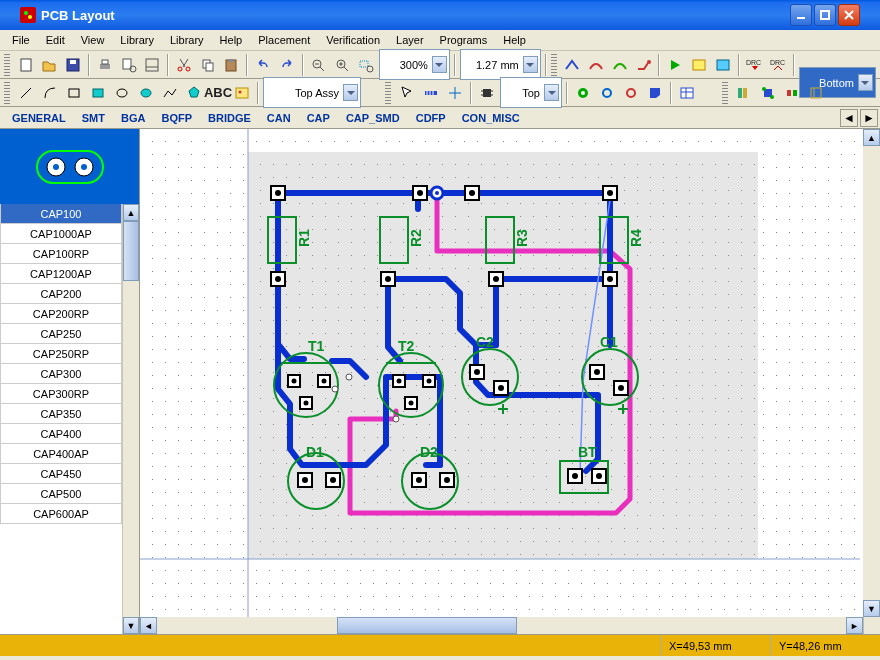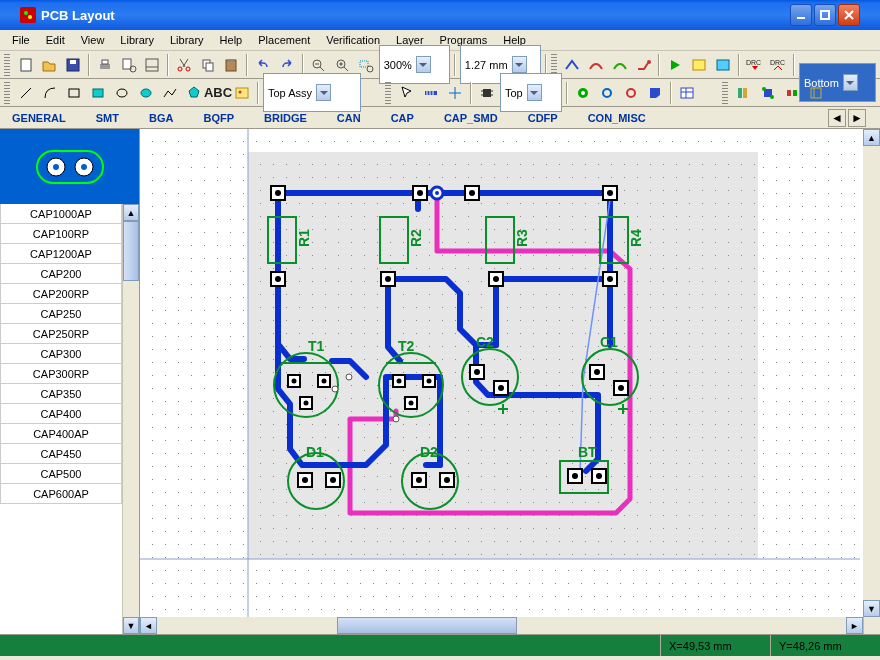--- a/index.html
+++ b/index.html
@@ -14,27 +14,27 @@
 
 
 .menubar { height: 21px; background: #ece9d8; display:flex; align-items:center; padding: 0 4px; border-bottom: 1px solid #c8c4b4; }
 .menubar .item { padding: 2px 8px; cursor: default; }
 
 
 .toolbar { height: 28px; background: #ece9d8; border-bottom: 1px solid #9c988c; display:flex; align-items:center; padding: 2px 4px; gap: 2px; }
 .tbtn { width: 22px; height: 22px; display:flex; align-items:center; justify-content:center; border: 1px solid transparent; }
 .tsep { width:2px; height:22px; border-left:1px solid #a09c8c; border-right:1px solid #fff; margin: 0 2px; }
 .tgrip { width:6px; height:22px; background: repeating-linear-gradient(to bottom, #888 0 1px, transparent 1px 3px); margin-right:3px; }
-.tcombobox { height: 39px; background:#fff; border:1px solid #7f9db9; display:flex; align-items:center; padding:0 2px 0 4px; font-size:11px; }
+.tcombobox { height: 31px; background:#fff; border:1px solid #7f9db9; display:flex; align-items:center; padding:0 2px 0 4px; font-size:11px;justify-content:flex-end; }
 .tcombobox .arrow { width:15px; height:17px; margin-left:4px; background:linear-gradient(#e5eefc,#b6cbea); border:1px solid #7f9db9; display:flex; align-items:center; justify-content:center; }
 .tcombobox .arrow::after { content:""; border-left:4px solid transparent; border-right:4px solid transparent; border-top:4px solid #4b6184; }
 .tcombobox.blue { background:#316ac5; color:#fff; border-color:#7f9db9;margin-top:36px; }
 
 
-.cattabs { height: 22px; background: #ece9d8; display:flex; align-items:center; padding: 0 14px 0 12px; border-bottom:1px solid #9c988c; gap: 30px; }
+.cattabs { height: 22px; background: #ece9d8; display:flex; align-items:center; padding: 0 2px 0 12px; border-bottom:1px solid #9c988c; gap: 16px; }
 .cattabs .tab { color: #0033a0; font-weight: bold; cursor: default; white-space:nowrap; }
 .cattabs .arrows { margin-left:auto; display:flex; gap:2px; }
 .cattabs .arrbtn { width:18px; height:18px; border:1px solid #9c988c; background:#ece9d8; display:flex; align-items:center; justify-content:center; font-size:12px; }
 
 
 .main { display:flex; height: 505px; }
 .sidebar { width: 140px; background:#fff; border-right:1px solid #9c988c; display:flex; flex-direction:column; }
 .preview { height: 75px; background:#0060d0; display:flex; align-items:center; justify-content:center; }
 .complist { flex:1; overflow:hidden; display:flex; }
 .complist .items { flex:1; }
@@ -48,21 +48,21 @@
 .canvas { flex:1; position:relative; overflow:hidden; background:#fff; }
 .designArea { position:absolute; left:108px; top:23px; width:510px; height:407px; background:#e6e6e6; }
 .dots { position:absolute; inset:0; background-image: radial-gradient(#808080 0.7px, transparent 0.7px); background-size: 13px 13px; background-position: 6px 6px; }
 .hsb, .vsb { background:#ece9d8; position:relative; }
 .hsb { height:17px; display:flex; }
 .vsb { width:17px; }
 .sbbtn { width:17px; height:17px; background:linear-gradient(#e5eefc,#b6cbea); border:1px solid #7f9db9; display:flex; align-items:center; justify-content:center; font-size:9px; }
 .canvasRow { display:flex; flex:1; }
 
 
-.statusbar { height: 22px; background:#15803d; border-top:1px solid #9c988c; display:flex; align-items:center;padding-left:24px; }
+.statusbar { height: 22px; background:#eab308; border-top:1px solid #9c988c; display:flex; align-items:center;padding-left:24px; }
 .statusbar .cell { height:100%; border-left:1px solid #b0ac9c; padding: 0 8px; display:flex; align-items:center; font-size:11px; }
 .statusbar .spacer { flex:1; }
 
 
 svg.pcb { position:absolute; left:0; top:0; }
 
 
 .preview svg { display:block; }
 </style>
 </head>
@@ -441,20 +441,21 @@
       <svg width="68" height="34">
         <rect x="1" y="1" width="66" height="32" rx="16" fill="none" stroke="#0f0" stroke-width="2"></rect>
         <circle cx="20" cy="17" r="9" fill="#fff" stroke="#000"></circle>
           <circle cx="20" cy="17" r="3" fill="#0060d0"></circle>
         <circle cx="48" cy="17" r="9" fill="#fff" stroke="#000"></circle>
           <circle cx="48" cy="17" r="3" fill="#0060d0"></circle>
       </svg>
     </div>
     <div class="complist">
       <div class="items">
+        <div class="compitem selected">CAP100</div>
         <div class="compitem">CAP1000AP</div>
         <div class="compitem">CAP100RP</div>
         <div class="compitem">CAP1200AP</div>
         <div class="compitem">CAP200</div>
         <div class="compitem">CAP200RP</div>
         <div class="compitem">CAP250</div>
         <div class="compitem">CAP250RP</div>
         <div class="compitem">CAP300</div>
         <div class="compitem">CAP300RP</div>
         <div class="compitem">CAP350</div>

